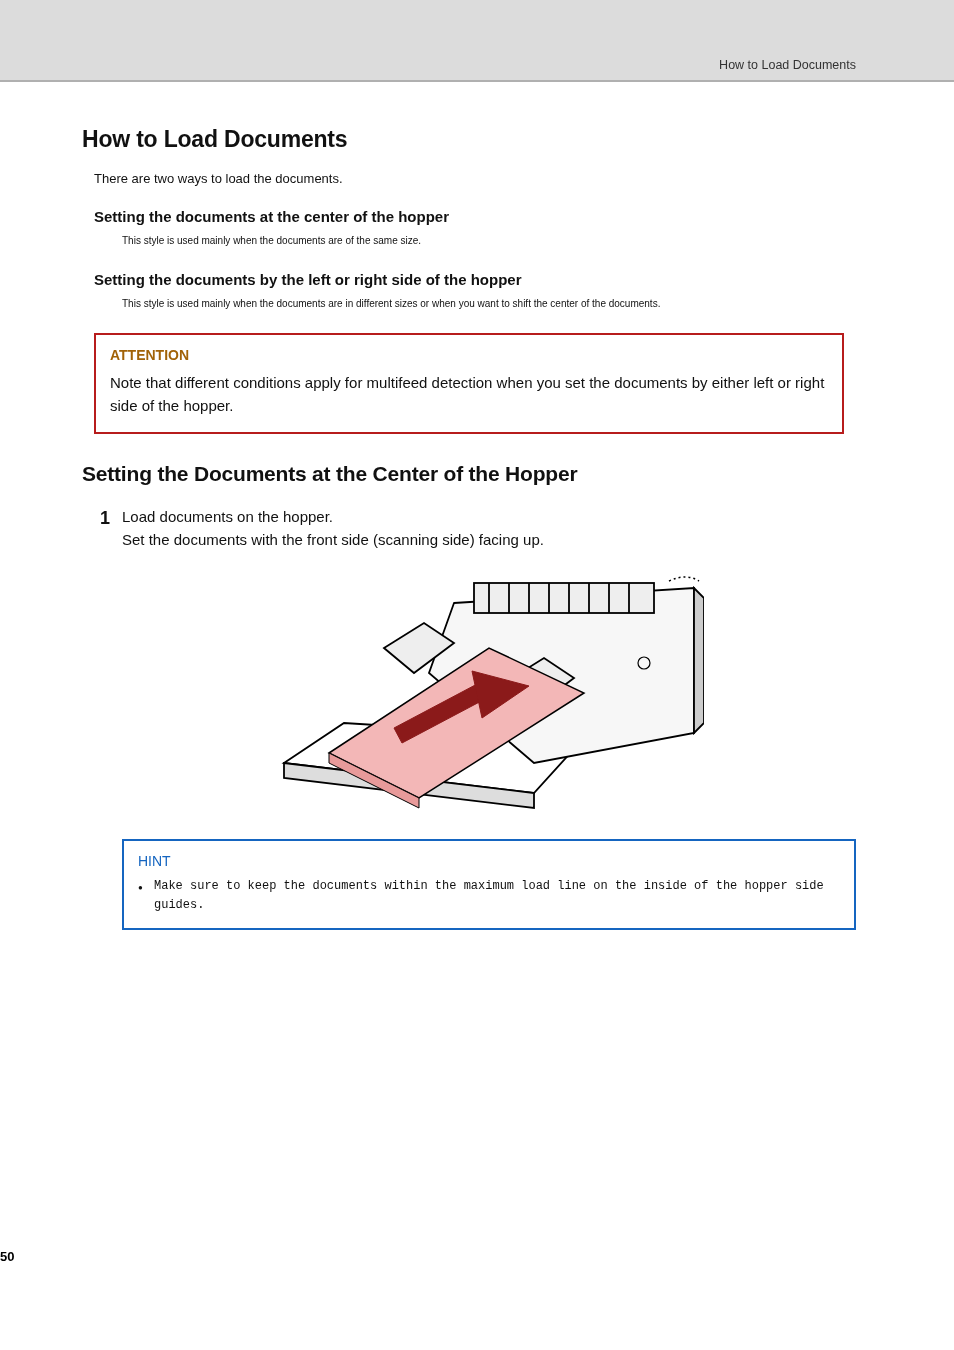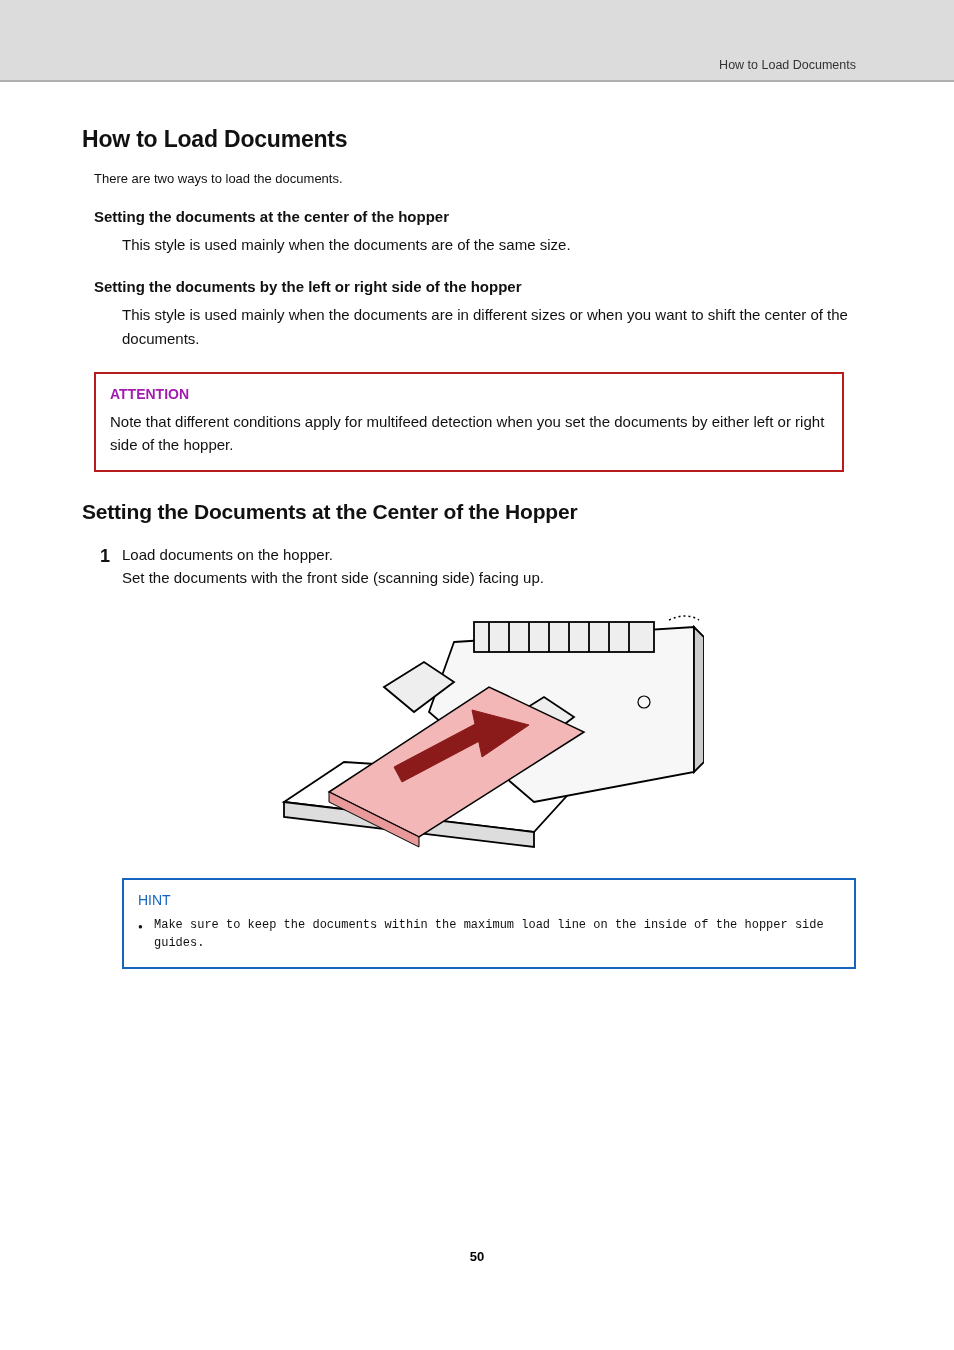--- a/index.html
+++ b/index.html
@@ -50,31 +50,31 @@
   p.intro {
     font-size: 13px;
     margin: 0 0 22px 12px;
   }
   .sub-head {
     font-size: 15px;
     font-weight: 700;
     margin: 0 0 8px 12px;
   }
   .sub-body {
-    font-size: 15px;
+    font-size: 10px;
     margin: 0 0 22px 40px;
     line-height: 1.55;
   }
   .attention-box {
     border: 2px solid #b71c1c;
     margin: 14px 12px 28px 12px;
     padding: 12px 14px 14px 14px;
   }
   .attention-label {
-    color: #a21caf;
+    color: #a16207;
     font-weight: 700;
     font-size: 14px;
     margin-bottom: 8px;
   }
   .attention-text {
     font-size: 15px;
     line-height: 1.55;
   }
   h2.section-title {
     font-size: 21px;
@@ -132,21 +132,20 @@
     position: absolute;
     left: 0; top: 0;
     font-size: 8px;
     line-height: 22px;
   }
   .page-number {
     position: absolute;
     bottom: 86px;
     left: 0;
     width: 954px;
-    text-align: center;
     font-size: 13px;
     font-weight: 700;
   }
 </style>
 </head>
 <body>
 
 <div class="top-fill"></div>
 <div class="header-breadcrumb">How to Load Documents</div>
 <div class="header-rule"></div>

